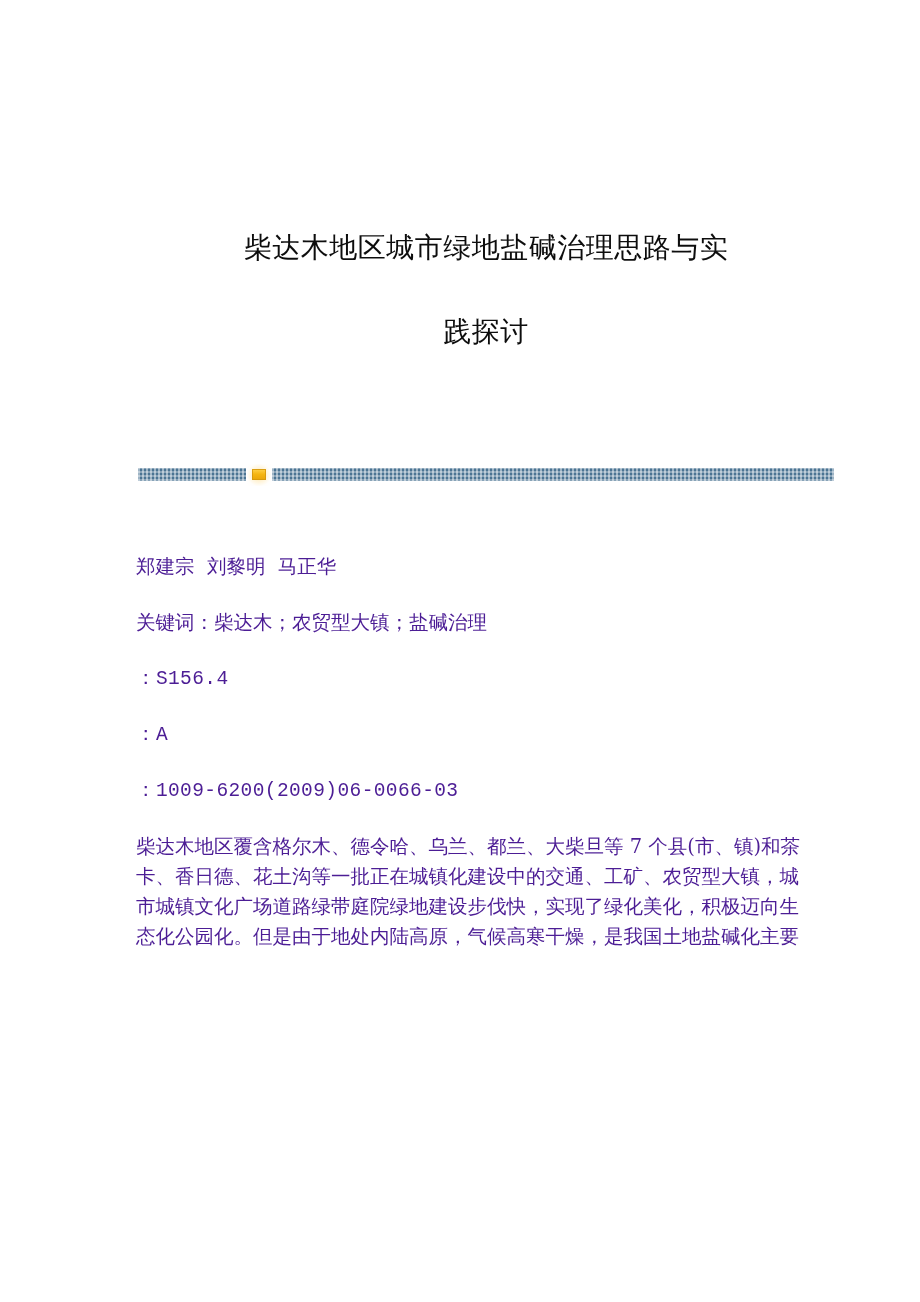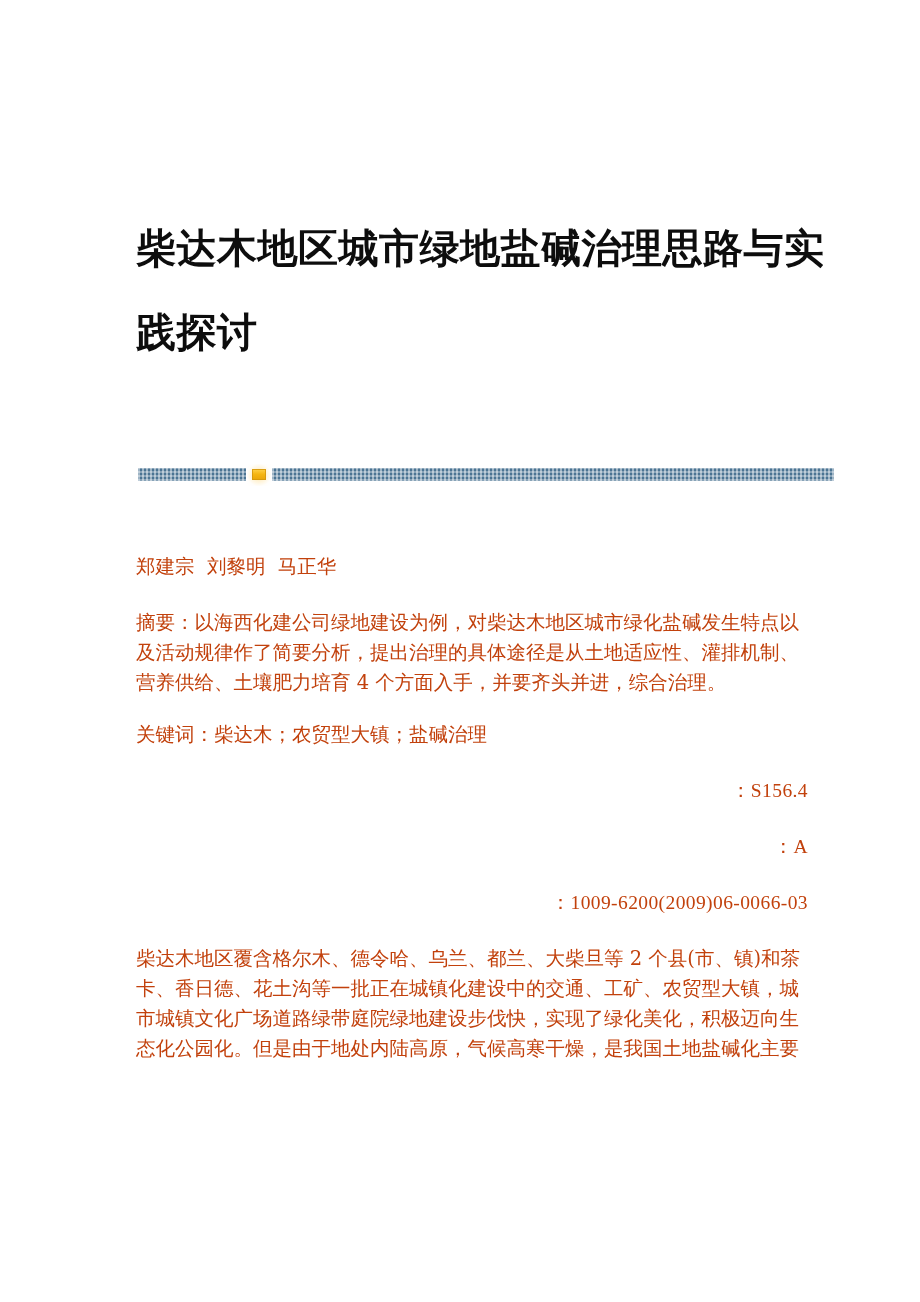--- a/index.html
+++ b/index.html
@@ -22,27 +22,28 @@
     background: #ffffff;
     box-sizing: border-box;
   }
 
   
   .doc-title {
     position: absolute;
     left: 136px;
     top: 206px;
     width: 700px;
+    text-align: center;
     font-family: "DejaVu Serif", "Liberation Serif", serif;
-    font-size: 40px;
+    font-size: 28px;
     line-height: 84px;
     letter-spacing: 0.5px;
     color: #0d0d0d;
     white-space: pre-line;
-    font-weight: 700;
+    font-weight: 400;
   }
 
   
   .divider {
     position: absolute;
     left: 138px;
     top: 468px;
     width: 696px;
     height: 13px;
     display: flex;
@@ -93,39 +94,38 @@
   .content {
     position: absolute;
     left: 136px;
     top: 552px;
     width: 672px;
   }
   .line {
     font-family: "DejaVu Serif", "Liberation Serif", serif;
     font-size: 19.5px;
     line-height: 30px;
-    color: #c2410c;
+    color: #4c1d95;
     white-space: pre-wrap;
     margin: 0;
   }
   .para {
     margin: 0 0 0 0;
   }
   .authors     { padding-bottom: 26px; }
   .abstract    { padding-bottom: 22px; }
   .keywords    { padding-bottom: 26px; }
   .code-line   { padding-bottom: 26px; }
   .body-para   { padding-bottom: 0; }
 
   .codes .code-line:last-child { padding-bottom: 26px; }
 
   .mono-ish {
-    font-family: Liberation Serif, serif;
+    font-family: Liberation Mono, monospace;
     letter-spacing: 0.4px;
-    text-align: right;
   }
 </style>
 </head>
 <body>
 
 <div class="page">
 
   <div class="doc-title">柴达木地区城市绿地盐碱治理思路与实
 践探讨</div>
 
@@ -135,27 +135,26 @@
       <div class="divider-gem-glow"></div>
       <div class="divider-gem"></div>
     </div>
     <div class="divider-seg right"></div>
   </div>
 
   <div class="content">
 
     <p class="line para authors">郑建宗  刘黎明  马正华</p>
 
-    <p class="line para abstract">摘要：以海西化建公司绿地建设为例，对柴达木地区城市绿化盐碱发生特点以及活动规律作了简要分析，提出治理的具体途径是从土地适应性、灌排机制、营养供给、土壤肥力培育 4 个方面入手，并要齐头并进，综合治理。</p>
 
     <p class="line para keywords">关键词：柴达木；农贸型大镇；盐碱治理</p>
 
     <div class="codes">
       <p class="line para code-line mono-ish">：S156.4</p>
       <p class="line para code-line mono-ish">：A</p>
       <p class="line para code-line mono-ish">：1009-6200(2009)06-0066-03</p>
     </div>
 
-    <p class="line para body-para">柴达木地区覆含格尔木、德令哈、乌兰、都兰、大柴旦等 2 个县(市、镇)和茶卡、香日德、花土沟等一批正在城镇化建设中的交通、工矿、农贸型大镇，城市城镇文化广场道路绿带庭院绿地建设步伐快，实现了绿化美化，积极迈向生态化公园化。但是由于地处内陆高原，气候高寒干燥，是我国土地盐碱化主要</p>
+    <p class="line para body-para">柴达木地区覆含格尔木、德令哈、乌兰、都兰、大柴旦等 7 个县(市、镇)和茶卡、香日德、花土沟等一批正在城镇化建设中的交通、工矿、农贸型大镇，城市城镇文化广场道路绿带庭院绿地建设步伐快，实现了绿化美化，积极迈向生态化公园化。但是由于地处内陆高原，气候高寒干燥，是我国土地盐碱化主要</p>
 
   </div>
 
 </div>
 
 </body></html>

